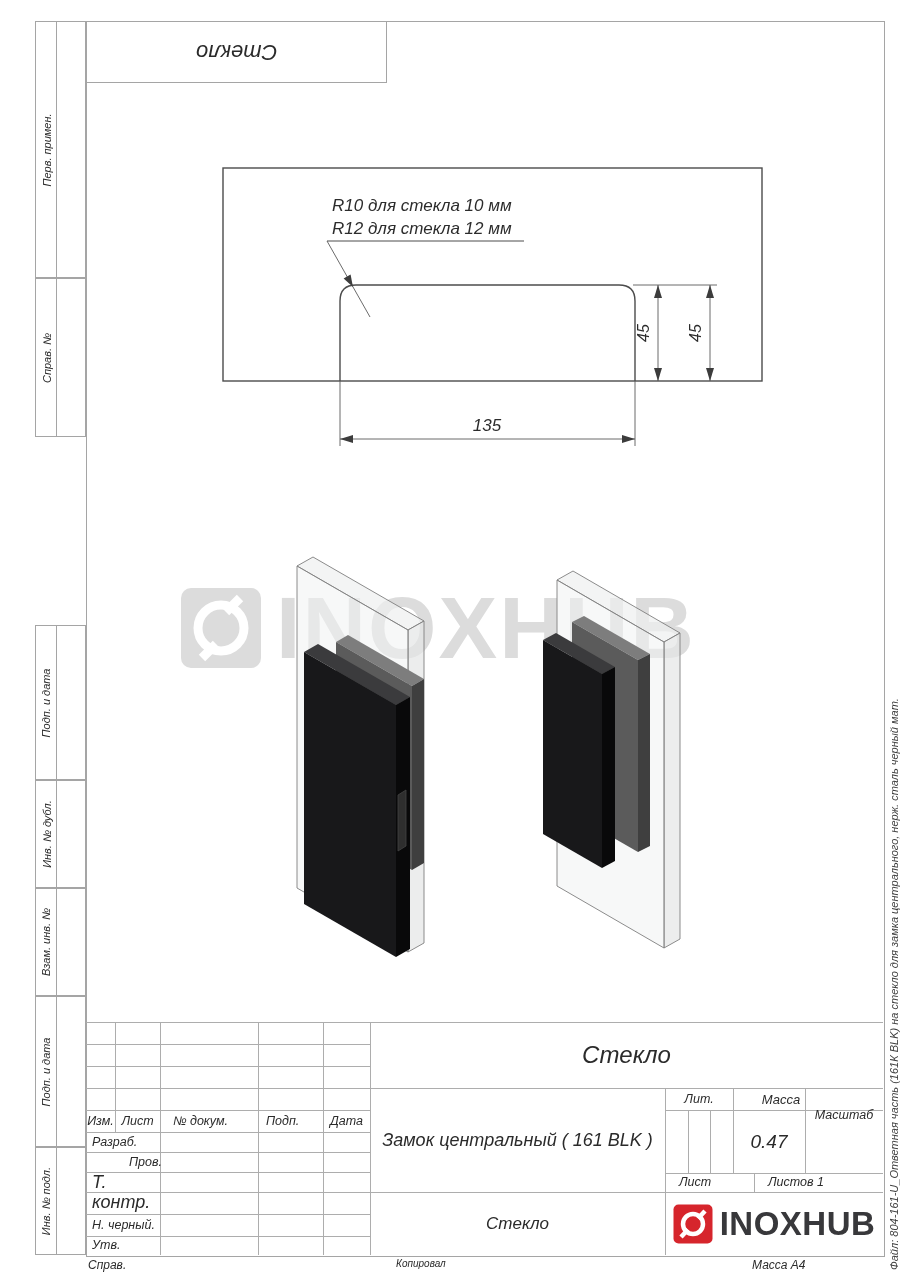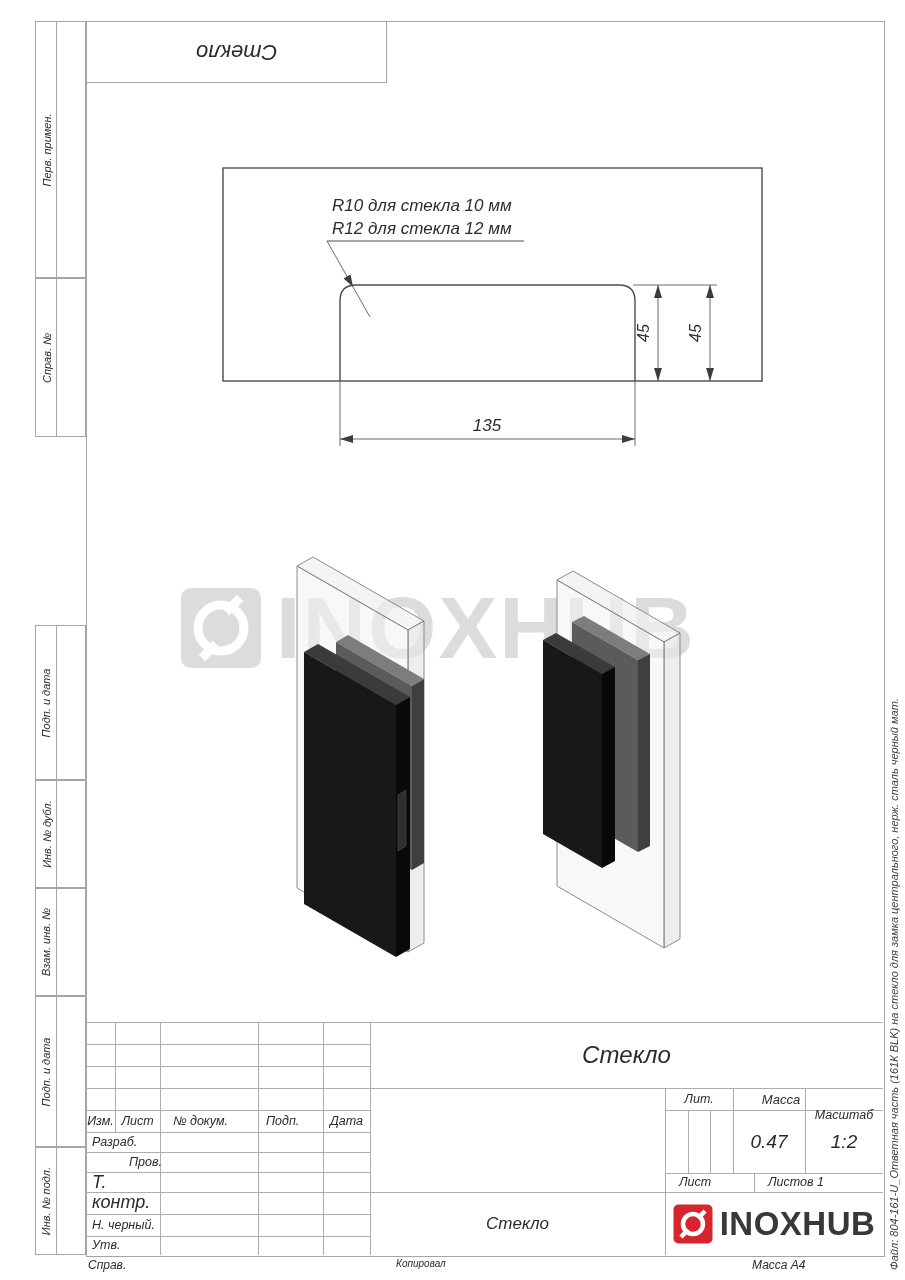--- a/index.html
+++ b/index.html
@@ -179,27 +179,27 @@
   <div class="cell-text" style="left:330px;top:1110px;width:40px;height:22px;line-height:22px;font-size:12.5px;">Дата</div>
 
   <div class="cell-text" style="left:92px;top:1132px;width:70px;height:20px;line-height:20px;font-size:12.5px;">Разраб.</div>
   <div class="cell-text" style="left:92px;top:1152px;width:70px;height:20px;line-height:20px;font-size:12.5px;text-align:right;">Пров.</div>
   <div class="cell-text" style="left:92px;top:1172px;width:70px;height:20px;line-height:20px;font-size:18px;">Т. контр.</div>
   <div class="cell-text" style="left:92px;top:1192px;width:70px;height:22px;line-height:22px;font-size:12.5px;"></div>
   <div class="cell-text" style="left:92px;top:1214px;width:70px;height:22px;line-height:22px;font-size:12.5px;">Н. черный.</div>
   <div class="cell-text" style="left:92px;top:1236px;width:70px;height:19px;line-height:19px;font-size:12.5px;">Утв.</div>
 
   <div class="cell-text center" style="left:370px;top:1022px;width:513px;height:66px;font-size:24px;">Стекло</div>
+  <div class="cell-text center" style="left:370px;top:1088px;width:295px;height:104px;font-size:18px;">Замок центральный ( 161 BLK )</div>
   <div class="cell-text center" style="left:370px;top:1192px;width:295px;height:63px;font-size:17px;">Стекло</div>
 
   <div class="cell-text center" style="left:665px;top:1088px;width:68px;height:22px;font-size:12.5px;">Лит.</div>
   <div class="cell-text center" style="left:733px;top:1088px;width:72px;height:22px;font-size:13px;padding-left:12px;">Масса</div>
   <div class="cell-text center" style="left:805px;top:1088px;width:78px;height:22px;font-size:12.5px;margin-top:16px;">Масштаб</div>
   <div class="cell-text center" style="left:733px;top:1110px;width:72px;height:63px;font-size:19px;">0.47</div>
-  <div class="cell-text center" style="left:805px;top:1110px;width:78px;height:63px;font-size:19px;">1:2</div>
   <div class="cell-text" style="left:679px;top:1173px;width:70px;height:19px;line-height:19px;font-size:12.5px;">Лист</div>
   <div class="cell-text" style="left:768px;top:1173px;width:110px;height:19px;line-height:19px;font-size:12.5px;">Листов 1</div>
 
   <div class="abs center" style="left:665px;top:1192px;width:218px;height:63px;z-index:5;gap:7px;">
     <svg width="40" height="40" viewBox="0 0 40 40">
       <rect x="0.5" y="0.5" width="39" height="39" rx="5" fill="#d6252c"></rect>
       <circle cx="20" cy="20" r="10" fill="none" stroke="#ffffff" stroke-width="4.5"></circle>
       <line x1="32" y1="7" x2="25" y2="14.5" stroke="#ffffff" stroke-width="4.5"></line>
       <line x1="8" y1="33" x2="15" y2="25.5" stroke="#ffffff" stroke-width="4.5"></line>
     </svg>

